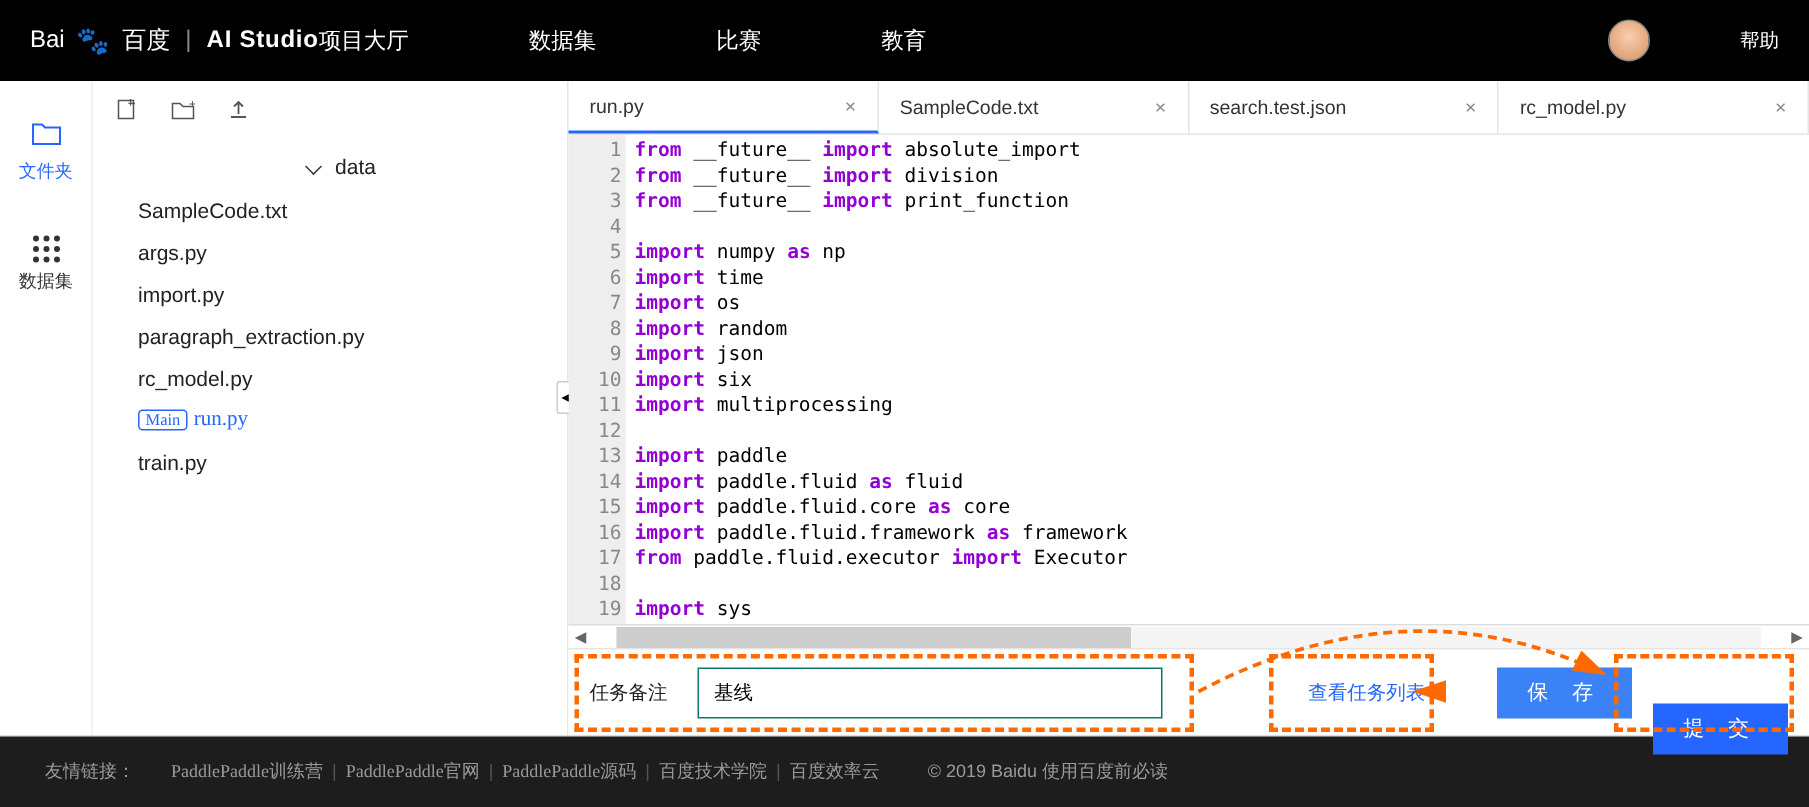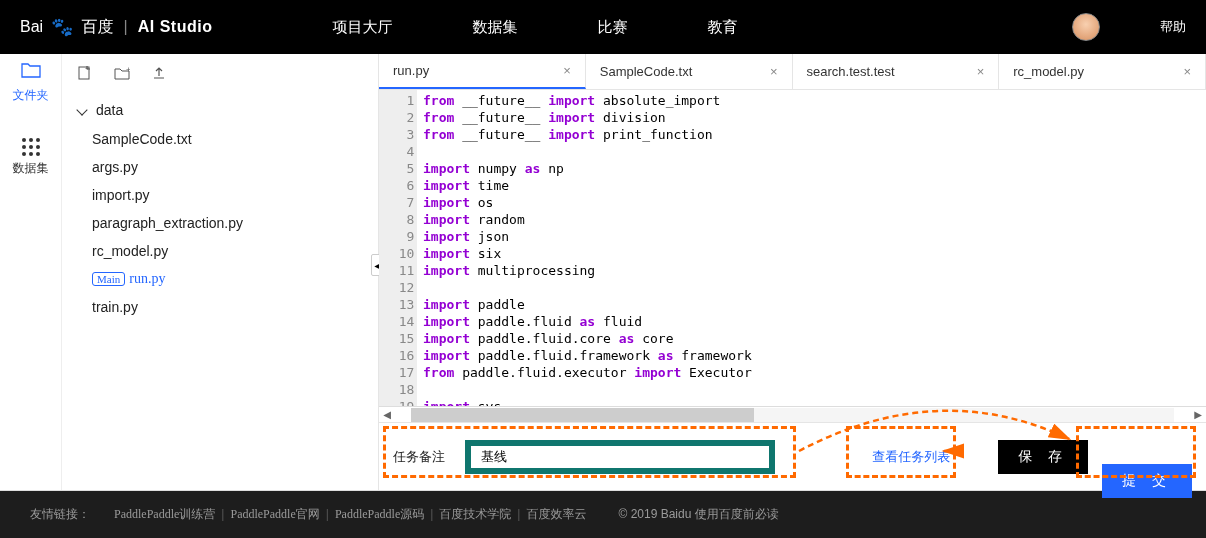--- a/index.html
+++ b/index.html
@@ -2,60 +2,60 @@
 <html><head>
   <meta charset="utf-8">
   <style>
     * { margin:0; padding:0; box-sizing:border-box; }
     body { font-family: "Microsoft YaHei", Arial, sans-serif; font-size:13px; background:#fff; width:1206px; }
     .topbar { background:#000; color:#fff; height:54px; display:flex; align-items:center; padding:0 20px; }
     .logo { display:flex; align-items:center; gap:8px; font-size:16px; }
     .logo-text { font-weight:bold; letter-spacing:0.5px; }
     .logo-div { color:#888; margin:0 2px; }
     .paw { display:inline-block; font-size:18px; }
-    .nav { flex:1; display:flex; gap:80px; margin-left:120px; }
+    .nav { flex:1; display:flex; gap:80px; }
     .nav a { color:#fff; text-decoration:none; font-size:15px; }
     .avatar { width:28px; height:28px; border-radius:50%; background:radial-gradient(circle at 50% 40%, #f8d0b0, #d89060); border:1px solid #888; margin-right:60px; }
     .help { color:#fff; margin-left:auto; }
     .main { display:flex; height:437px; background:#fff; border-bottom:1px solid #ddd; }
-    .leftbar { width:62px; border-right:1px solid #eee; text-align:center; padding-top:8px; }
+    .leftbar { width:62px; border-right:1px solid #eee; text-align:center; padding-top:27px; }
     .lb-item { margin-bottom:22px; font-size:12px; color:#333; }
     .lb-item.active { color:#2466ff; }
     .lb-icon { display:block; font-size:18px; margin-bottom:4px; }
     .dots { display:inline-grid; grid-template-columns:repeat(3,4px); grid-gap:3px; }
     .dots span { width:4px; height:4px; border-radius:50%; background:#333; }
     .filecol { width:316px; position:relative; }
     .file-tools { display:flex; gap:22px; padding:12px 0 12px 16px; color:#555; }
     .file-tools span { font-size:15px; cursor:pointer; }
     .tree { padding-left:16px; }
-    .tree-row { padding:7px 0; font-size:14px; color:#222; cursor:pointer; display:flex; align-items:center; gap:6px; }
+    .tree-row { padding:7px 0; font-size:14px; color:#222; cursor:pointer; display:flex; align-items:center; gap:6px;justify-content:center; }
     .caret { display:inline-block; width:8px; height:8px; border-left:1.5px solid #333; border-bottom:1.5px solid #333; transform:rotate(-45deg); margin-right:4px; }
     .file-row { padding:6px 0 6px 14px; font-size:14px; color:#222; cursor:pointer; }
     .file-row.active { color:#2466ff;font-family:Liberation Serif, serif; }
     .main-badge { display:inline-block; border:1px solid #2466ff; color:#2466ff; font-size:11px; padding:0 4px; border-radius:3px; margin-right:4px; }
     .editor-area { flex:1; display:flex; flex-direction:column; position:relative; border-left:1px solid #e5e5e5; }
     .tabs { display:flex; height:36px; border-bottom:1px solid #e5e5e5; }
     .tab { flex:1; display:flex; align-items:center; justify-content:space-between; padding:0 14px; border-right:1px solid #e5e5e5; font-size:13px; color:#333; cursor:pointer; position:relative; }
     .tab.active { border-bottom:2px solid #2466ff; }
     .tab .x { color:#888; font-size:13px; }
     .code-wrap { flex:1; overflow:hidden; display:flex; font-family:Consolas,monospace; font-size:13px; line-height:17px; position:relative; }
     .gutter { background:#eeeeee; color:#888; text-align:right; padding:2px 8px 2px 4px; width:38px; white-space:pre; user-select:none; }
     .code { flex:1; padding:2px 6px; white-space:pre; color:#000; overflow:hidden; }
     .kw-purple { color:#9400d3; font-weight:bold; }
     .collapse-handle { position:absolute; left:-8px; top:200px; width:14px; height:22px; background:#fff; border:1px solid #ccc; display:flex; align-items:center; justify-content:center; font-size:10px; border-radius:2px; }
     .hscroll { height:16px; background:#fff; border-top:1px solid #ddd; display:flex; align-items:center; }
     .hscroll-track { flex:1; height:14px; background:#f5f5f5; position:relative; margin:0 16px; }
     .hscroll-thumb { position:absolute; left:0; top:0; height:100%; width:45%; background:#cdcdcd; }
     .hscroll-arrow { width:16px; text-align:center; color:#666; font-size:10px; }
-    .bottom-panel { height:68px; display:flex; align-items:center; padding:0 14px; gap:14px; background:#fff; border-top:1px solid #e5e5e5; position:relative; }
+    .bottom-panel { height:58px; display:flex; align-items:center; padding:0 14px; gap:14px; background:#fff; border-top:1px solid #e5e5e5; position:relative; }
     .note-label { font-size:13px; color:#222; margin-right:6px; }
-    .note-input { width:310px; height:34px; border:6px solid #0f766e; padding:0 10px; font-size:13px; }
+    .note-input { width:310px; height:34px; border:1px solid #0f766e; padding:0 10px; font-size:13px; }
     .view-link { color:#2466ff; font-size:13px; cursor:pointer; }
     .btn { height:34px; padding:0 20px; border:none; font-size:14px; cursor:pointer; }
-    .btn-save { background:#000000; color:#fff; letter-spacing:6px; }
+    .btn-save { background:#3b82f6; color:#fff; letter-spacing:6px; }
     .btn-submit { background:#2466ff; color:#fff; letter-spacing:6px;margin-top:48px; }
     .box-highlight { position:absolute; border:3px dashed #ff6a00; pointer-events:none; }
     .arrow-svg { position:absolute; pointer-events:none; overflow:visible; }
     .footer { background:#1d1d1d; color:#9a9a9a; height:47px; display:flex; align-items:center; padding:0 30px; font-size:12px; gap:8px; }
     .footer a { color:#9a9a9a; text-decoration:none;font-family:Liberation Serif, serif; }
     .footer .sep { color:#555; margin:0 6px; }
     .footer .label { margin-right:16px; }
     .flex-spacer { flex:1; }
   </style>
 </head>
@@ -144,21 +144,21 @@
     <div class="tabs">
         <div class="tab active">
           <span>run.py</span>
           <span class="x">×</span>
         </div>
         <div class="tab">
           <span>SampleCode.txt</span>
           <span class="x">×</span>
         </div>
         <div class="tab">
-          <span>search.test.test</span>
+          <span>search.test.json</span>
           <span class="x">×</span>
         </div>
         <div class="tab">
           <span>rc_model.py</span>
           <span class="x">×</span>
         </div>
       </div>
     <div class="code-wrap">
       <div class="gutter">   1 
    2 

